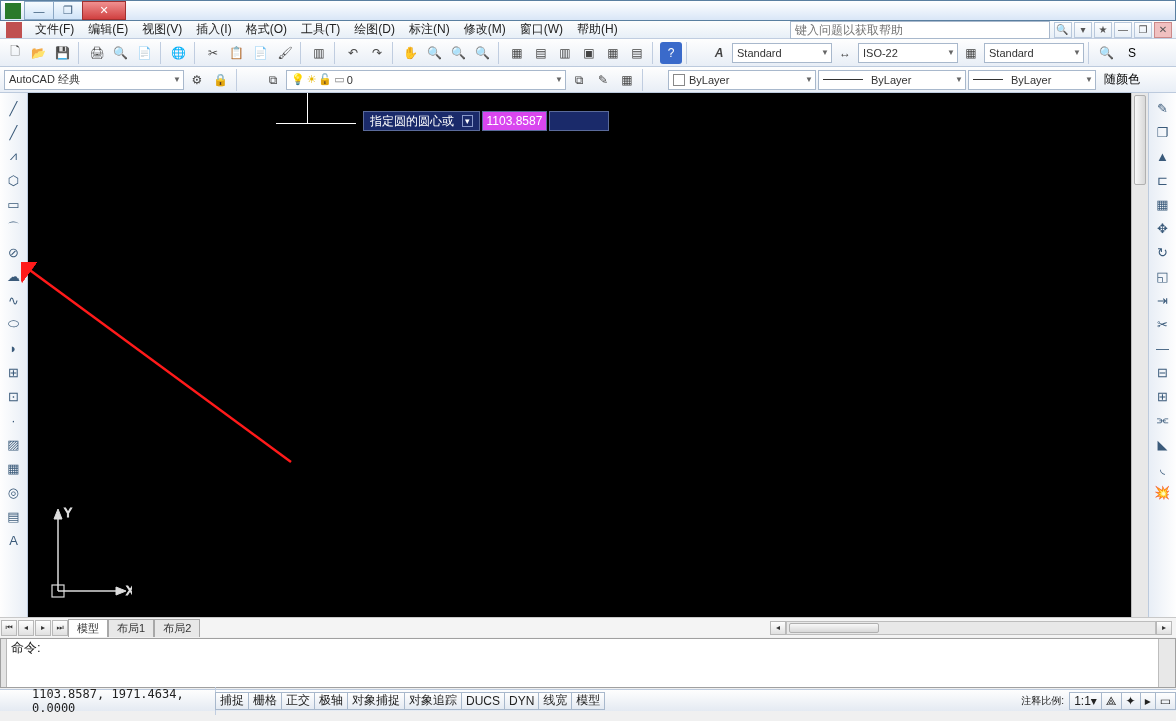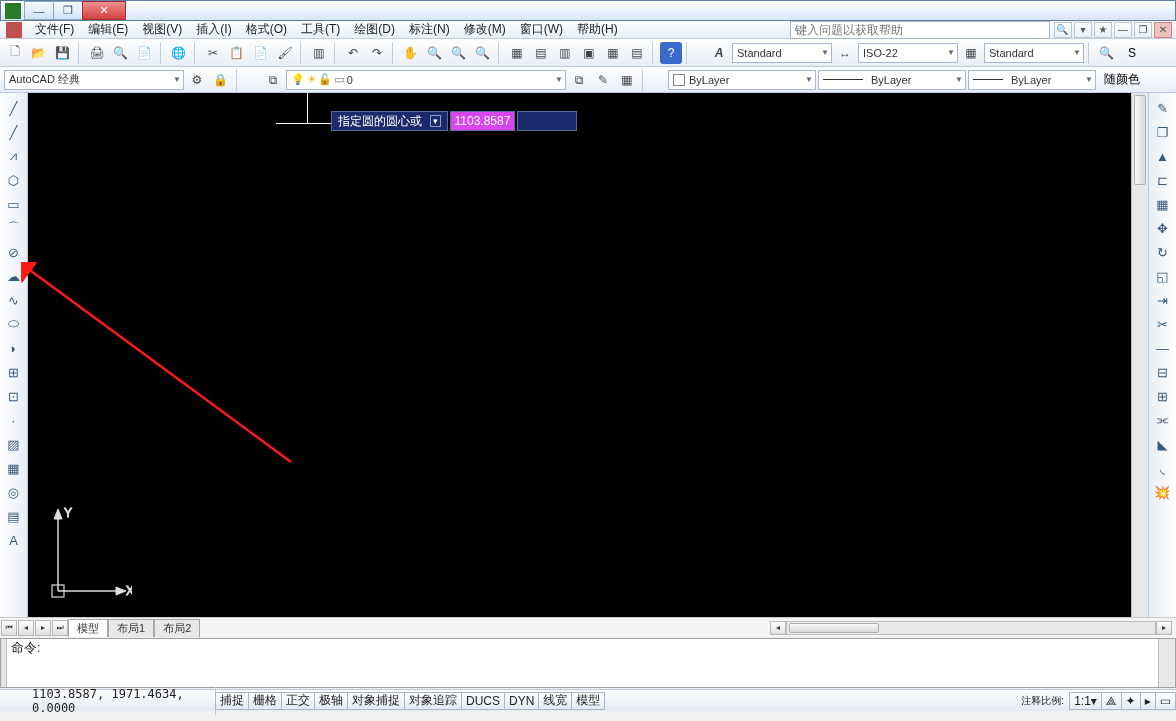--- a/index.html
+++ b/index.html
@@ -31,21 +31,21 @@
 .workspace-row { height: 26px; background: linear-gradient(#fefefe,#e8eef6); display:flex; align-items:center; border-bottom:1px solid #bccadd; padding:0 4px; gap:2px; }
 
 .main-area { display:flex; height: 524px; position:relative; }
 .left-tools { width:28px; background: linear-gradient(90deg,#fefefe,#e8eef6); border-right:1px solid #bccadd; display:flex; flex-direction:column; align-items:center; padding-top:4px; gap:2px; }
 .ltool { width:22px; height:22px; display:flex; align-items:center; justify-content:center; font-size:13px; color:#3a5a7a; cursor:default; }
 
 .drawing-area { flex:1; position:relative; background:#000; overflow:hidden; }
 .crosshair-v { position:absolute; width:1px; background:#fff; top:0; height:30px; left:279px; }
 .crosshair-h { position:absolute; height:1px; background:#fff; left:248px; width:80px; top:30px; }
 .dyn-input-box { position:absolute; left:303px; top:18px; display:flex; height:20px; }
-.dyn-prompt { background:#1a2a6a; color:#fff; border:1px solid #5a6a9a; padding:1px 6px; font-size:12px; display:flex; align-items:center; }
+.dyn-prompt { background:#1a2a6a; color:#fff; border:1px solid #5a6a9a; padding:1px 6px; font-size:12px; display:flex; align-items:center;margin-left:32px; }
 .dyn-prompt .drop { margin-left:8px; font-size:9px; border:1px solid #8a9aca; padding:0 2px; }
 .dyn-val { background:#1a2a6a; color:#fff; border:1px solid #5a6a9a; padding:1px 4px; font-size:12px; display:flex; align-items:center; margin-left:2px; }
 .dyn-val.sel { background:#d946ef; }
 .dyn-val.empty { width:60px; }
 .ucs-icon { position:absolute; left:18px; bottom:24px; color:#ddd; font-size:12px; }
 .ucs-icon svg { stroke:#ddd; fill:#ddd; }
 
 .right-tools { width:28px; background: linear-gradient(270deg,#fefefe,#e8eef6); border-left:1px solid #bccadd; display:flex; flex-direction:column; align-items:center; padding-top:4px; gap:2px; }
 .scroll-v { width:17px; background:#e8e8e8; border-left:1px solid #bdbdbd; position:relative; }
 .scroll-v .thumb { position:absolute; top:2px; left:2px; right:2px; height:90px; background: linear-gradient(90deg,#f8f8f8,#d8d8d8); border:1px solid #b0b0b0; border-radius:2px; }

